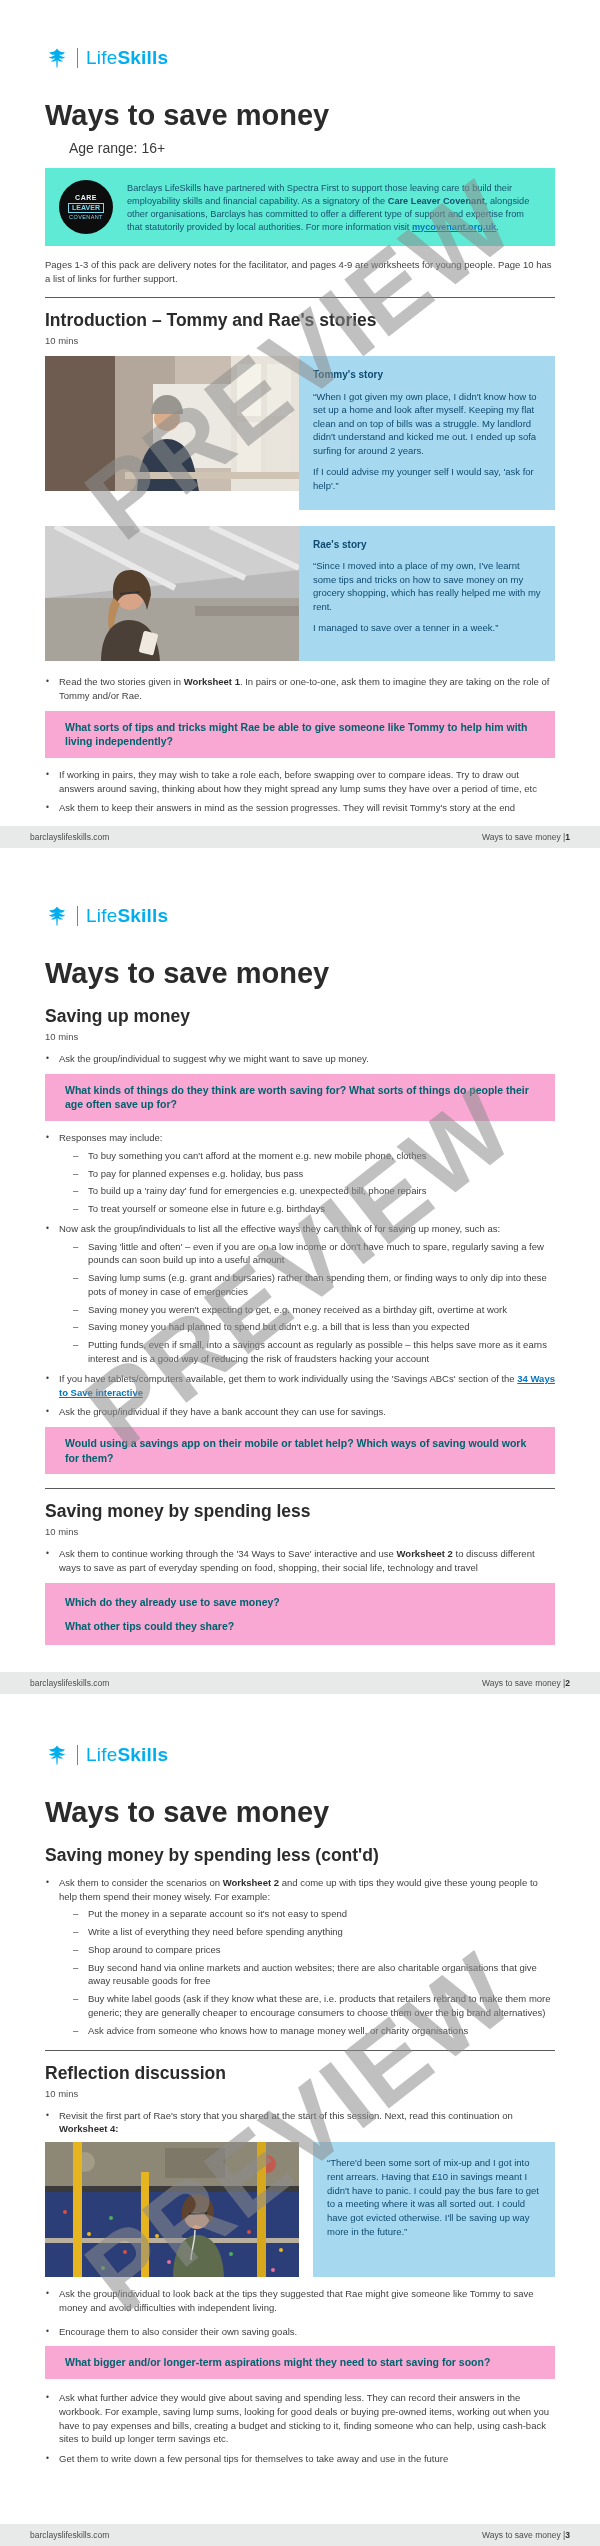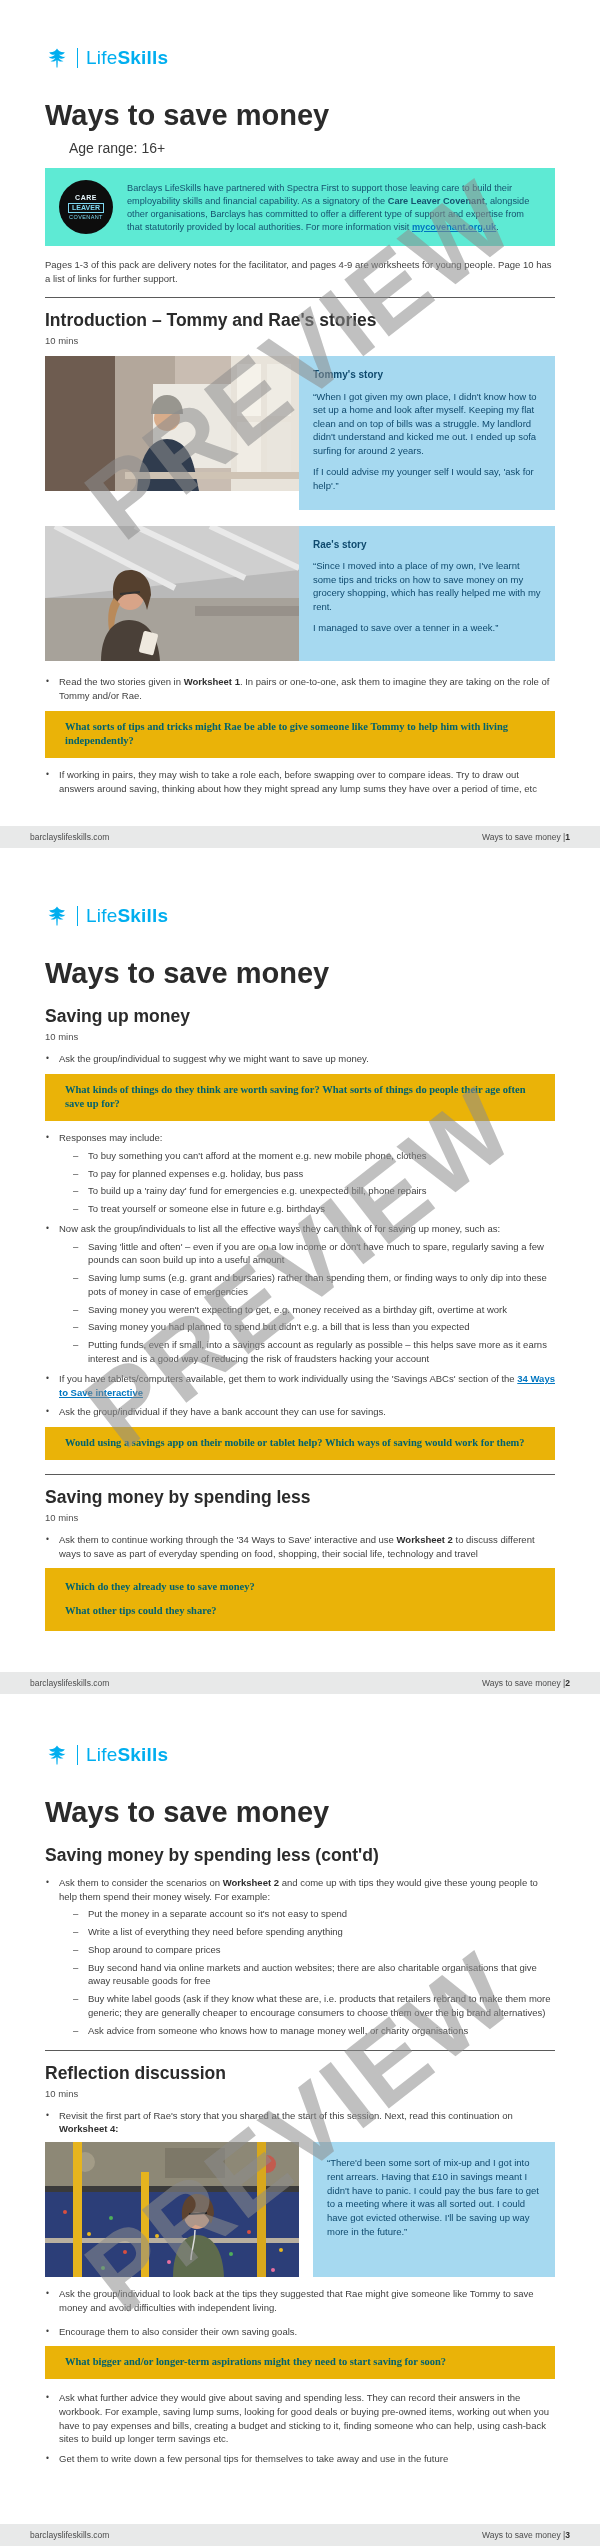--- a/index.html
+++ b/index.html
@@ -43,21 +43,21 @@
 
   ul{list-style:none;margin:0;padding:0;}
   .bullets{margin-top:12px;}
   .bullets>li{position:relative;padding-left:14px;margin-bottom:6px;font-size:9.5px;line-height:1.45;}
   .bullets>li::before{content:"•";position:absolute;left:1px;top:0;font-size:8.5px;color:#3f3f3f;}
   .bullets b{font-weight:bold;color:#2f2f2f;}
   .subs{margin:2px 0 2px 0;}
   .subs>li{position:relative;padding-left:15px;margin:4px 0 4px 14px;font-size:9.5px;line-height:1.45;}
   .subs>li::before{content:"–";position:absolute;left:0;top:0;color:#3f3f3f;}
 
-  .qbox{background:#eab308;padding:9px 20px;margin-top:8px;font-family:Liberation Serif, serif;}
+  .qbox{background:#f9a8d4;padding:9px 20px;margin-top:8px;}
   .qbox p{margin:0;font-size:10.5px;font-weight:bold;color:#00626e;line-height:1.4;}
   .qbox p + p{margin-top:9px;}
 
   .footer{position:absolute;left:0;right:0;bottom:0;height:22px;background:#e8e9e9;display:flex;align-items:center;justify-content:space-between;padding:0 30px;font-size:8.5px;color:#4d4d4d;}
   .footer .site{color:#4d4d4d;text-decoration:none;}
   .footer .doc b{font-weight:bold;color:#2e2e2e;}
 
   .watermark{position:absolute;left:-40px;right:-40px;text-align:center;font-size:105px;font-weight:bold;color:rgba(140,140,140,0.55);letter-spacing:3px;transform:rotate(-38deg);pointer-events:none;z-index:5;font-family:"Liberation Sans",sans-serif;}
   .p1 .watermark{top:300px;}
   .p2 .watermark{top:360px;}
@@ -148,20 +148,21 @@
     <ul class="bullets" style="margin-top:14px">
       <li><span>Read the two stories given in </span><b>Worksheet 1</b><span>. In pairs or one-to-one, ask them to imagine they are taking on the role of Tommy and/or Rae.</span></li>
     </ul>
 
     <div class="qbox">
       <p>What sorts of tips and tricks might Rae be able to give someone like Tommy to help him with living independently?</p>
     </div>
 
     <ul class="bullets" style="margin-top:10px">
       <li>If working in pairs, they may wish to take a role each, before swapping over to compare ideas. Try to draw out answers around saving, thinking about how they might spread any lump sums they have over a period of time, etc</li>
+      <li>Ask them to keep their answers in mind as the session progresses. They will revisit Tommy's story at the end</li>
     </ul>
   </div>
 
   <div class="footer">
     <a class="site">barclayslifeskills.com</a>
     <span class="doc"><span>Ways to save money</span> |<b>1</b></span>
   </div>
 </div>
 
 <div class="page p2">

